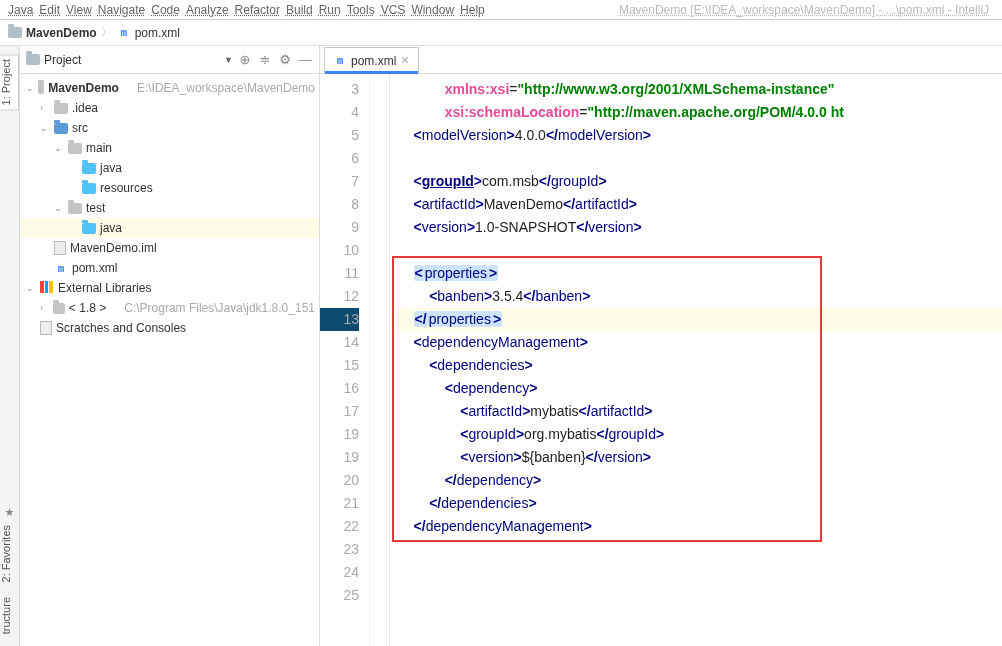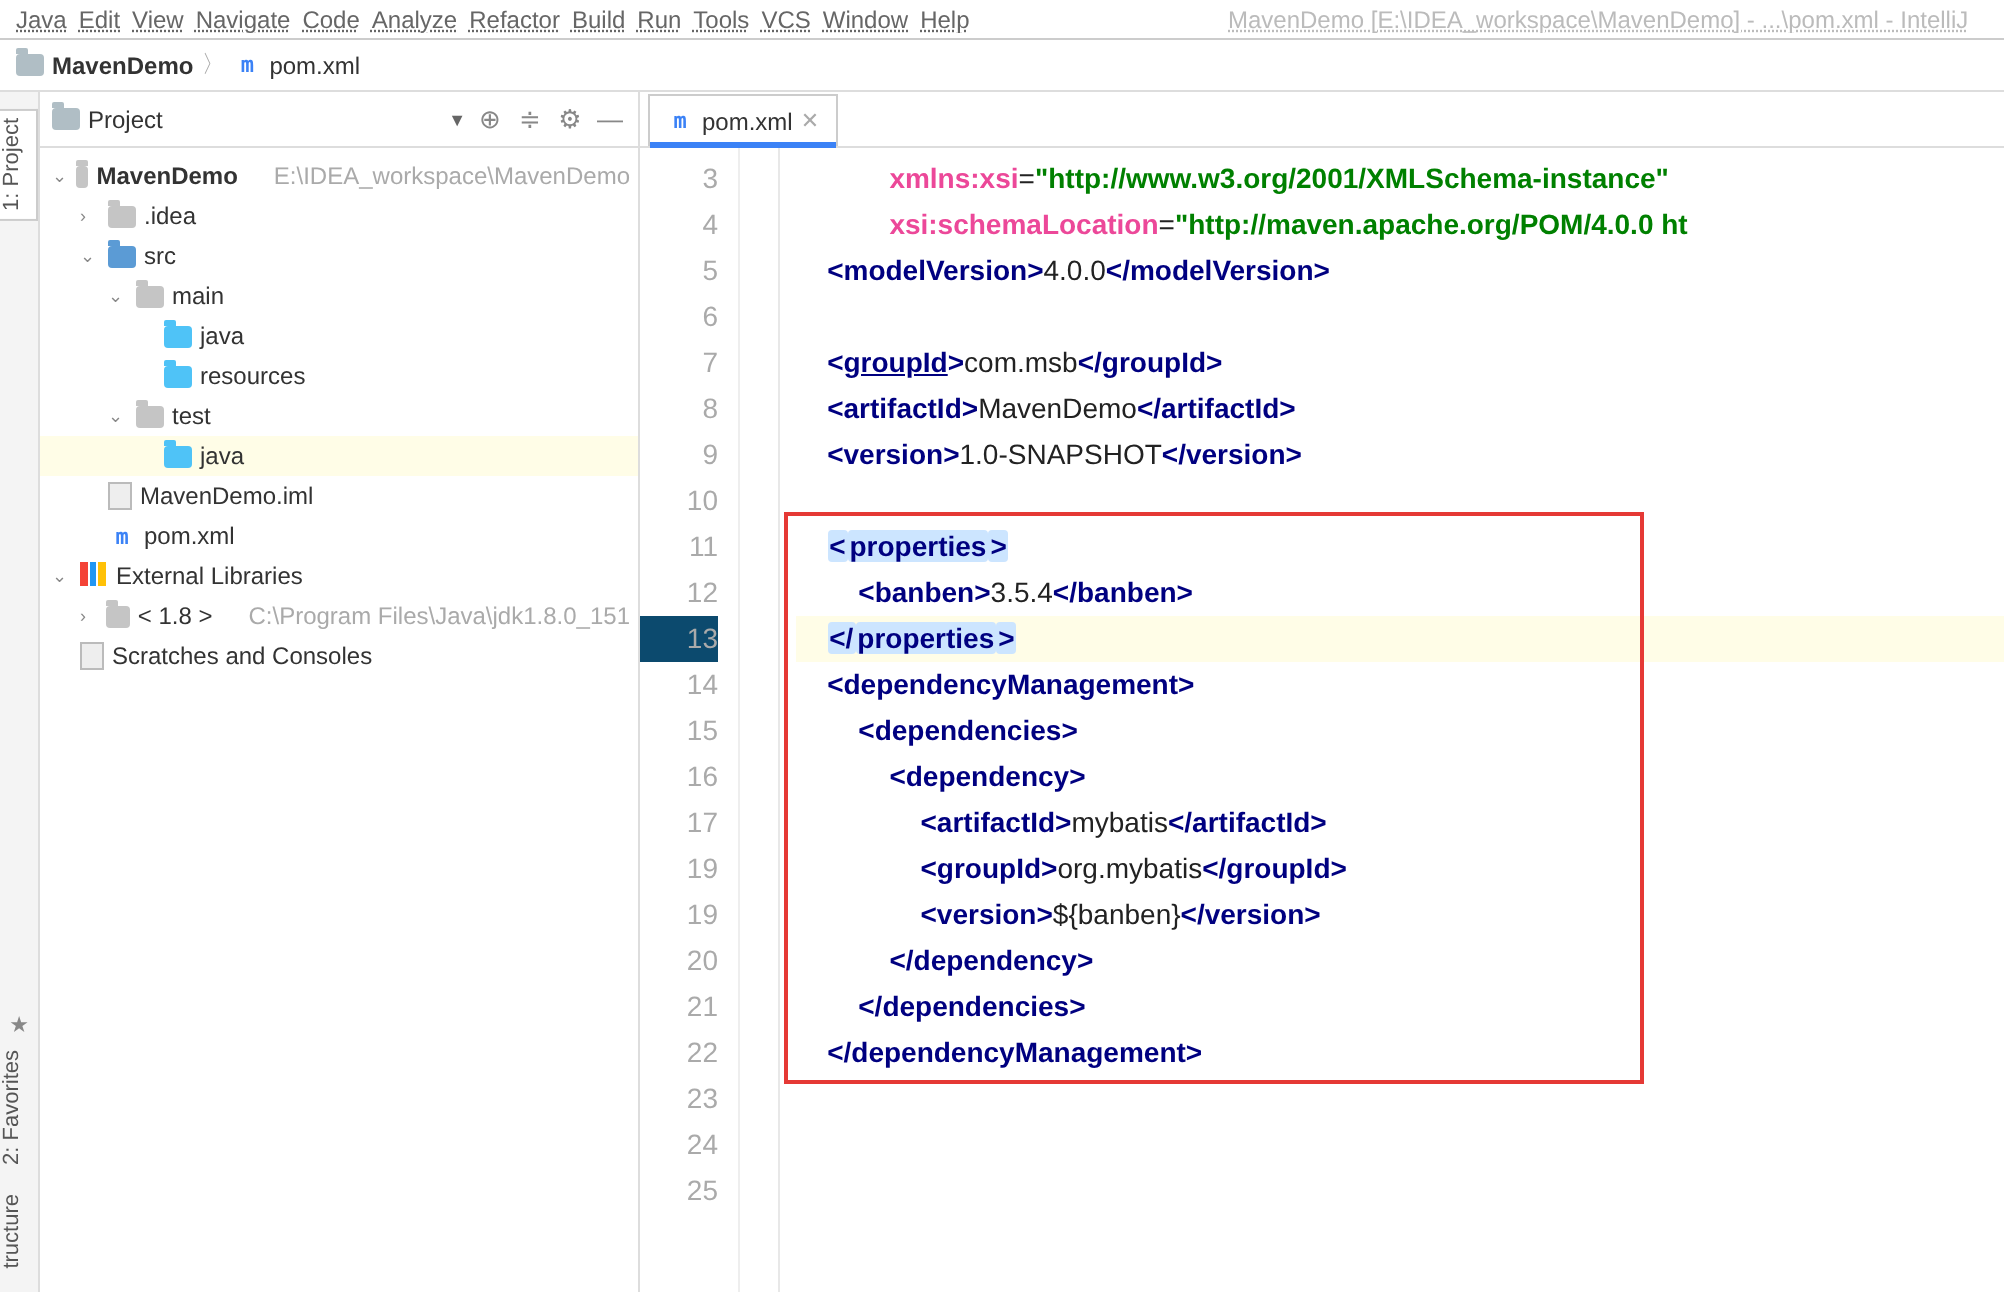--- a/index.html
+++ b/index.html
@@ -1,19 +1,19 @@
 <!DOCTYPE html>
 <html><head>
 <meta charset="utf-8">
 <style>
   * { box-sizing: border-box; margin: 0; padding: 0; font-family: "Segoe UI", Arial, sans-serif; }
   body { background: #fff; font-size: 12px; color: #333; overflow: hidden; width: 1002px; height: 646px; }
   .menubar { display:flex; gap:6px; padding:2px 8px; font-size:12px; color:#666; border-bottom:1px solid #ccc; height:20px; align-items:center; }
   .menubar span { text-decoration: underline dotted; }
-  .menubar .title { margin-left:auto; color:#bbb; width:380px; overflow:hidden; white-space:nowrap; text-overflow:ellipsis;}
+  .menubar .title { margin-left:auto; color:#bbb; width:380px; overflow:hidden; white-space:nowrap; text-overflow:ellipsis;text-align:center;}
   .breadcrumb { display:flex; align-items:center; gap:4px; padding:4px 8px; border-bottom:1px solid #ddd; height:26px; font-size:12px;}
   .breadcrumb .sep { color:#aaa; }
   .folder-icon { width:14px; height:11px; background:#b0bec5; border-radius:2px; display:inline-block; position:relative;}
   .folder-icon::before { content:""; position:absolute; top:-3px; left:0; width:6px; height:3px; background:#b0bec5; border-radius:1px 1px 0 0;}
   .m-icon { width:14px; height:14px; display:inline-flex; align-items:center; justify-content:center; font-weight:bold; color:#3b82f6; font-size:11px; font-family:monospace;}
   .main { display:flex; height:calc(100% - 46px); }
   .side-tabs { width:20px; background:#f4f4f4; border-right:1px solid #ddd; display:flex; flex-direction:column; justify-content:space-between; padding:8px 0;}
   .side-tab { writing-mode: vertical-rl; transform: rotate(180deg); font-size:11px; color:#555; padding:4px 0; cursor:pointer;}
   .side-tab.active { background:#fff; border:1px solid #ccc; border-right:none;}
   .star { font-size:11px; color:#888; text-align:center; margin-bottom:2px;}
@@ -47,21 +47,21 @@
   .tab.active::after { content:""; position:absolute; left:0; right:0; bottom:-1px; height:3px; background:#3b82f6;}
   .tab .close { color:#aaa; font-size:11px; cursor:pointer;}
   .code-area { flex:1; display:flex; font-family:"Consolas","Courier New",monospace; font-size:14px; overflow:auto; background:#fff; position:relative;}
   .gutter { width:50px; text-align:right; padding:4px 10px 4px 0; color:#aaa; background:#fff; user-select:none; border-right:1px solid #eee;}
   .gutter div { height:23px; line-height:23px;}
   .gutter div.hl { background:#0c4a6e;}
   .guide-col { width:20px; border-right:1px solid #e8e8e8;}
   .code { padding:4px 0 4px 8px; flex:1; position:relative;}
   .line { height:23px; line-height:23px; white-space:pre;}
   .line.hl { background:#fffde7;}
-  .tag { color:#000080; font-weight:bold;}
+  .tag { color:#000080; font-weight:normal;}
   .tag-u { color:#000080; font-weight:bold; text-decoration: underline;}
   .attr { color:#ec4899; font-weight:bold;}
   .str { color:#008000; font-weight:bold;}
   .txt { color:#222;}
   .bracket { color:#000080; font-weight:bold;}
   .sel-bg { background:#cce5ff; border-radius:2px; padding:0 1px;}
   .redbox { position:absolute; border:2px solid #e53935;}
 </style>
 </head>
 <body>

